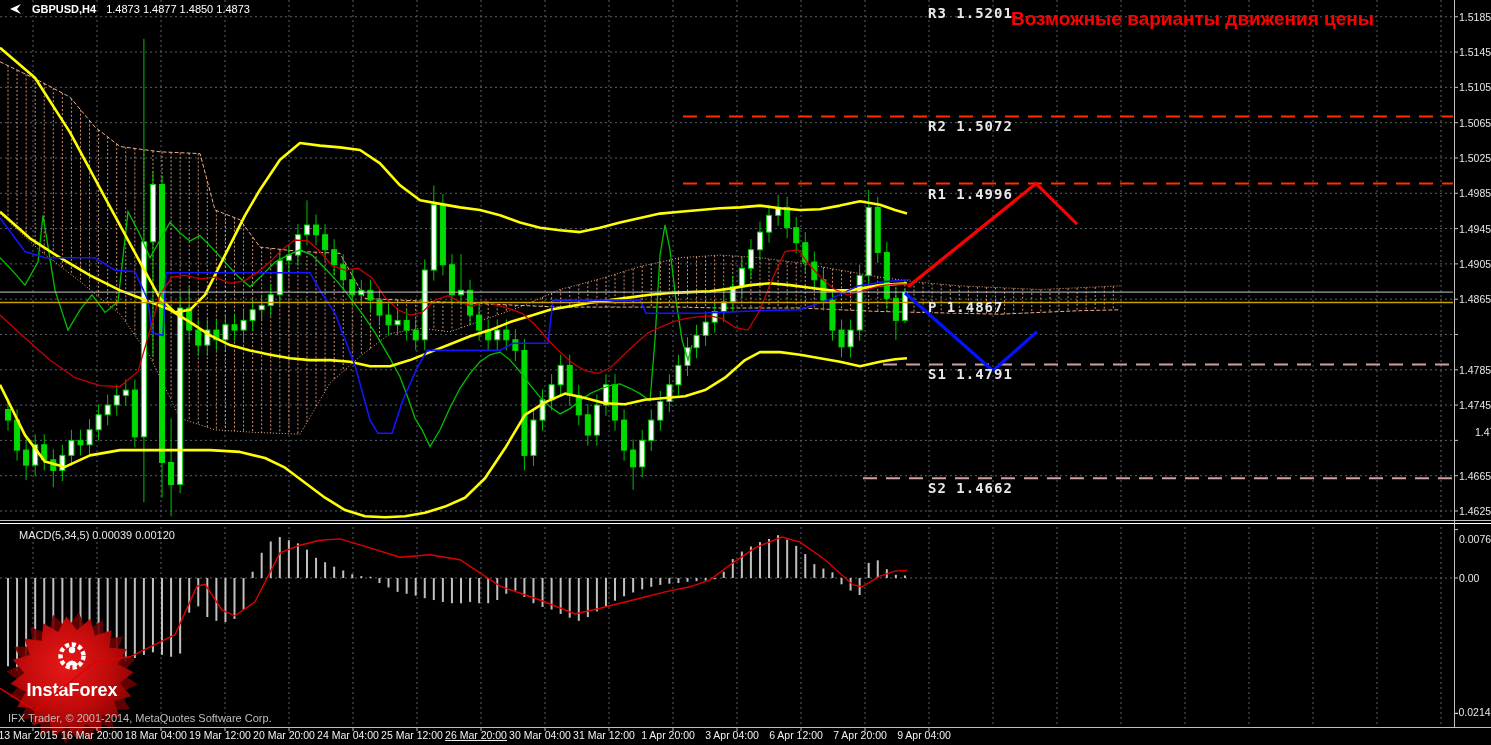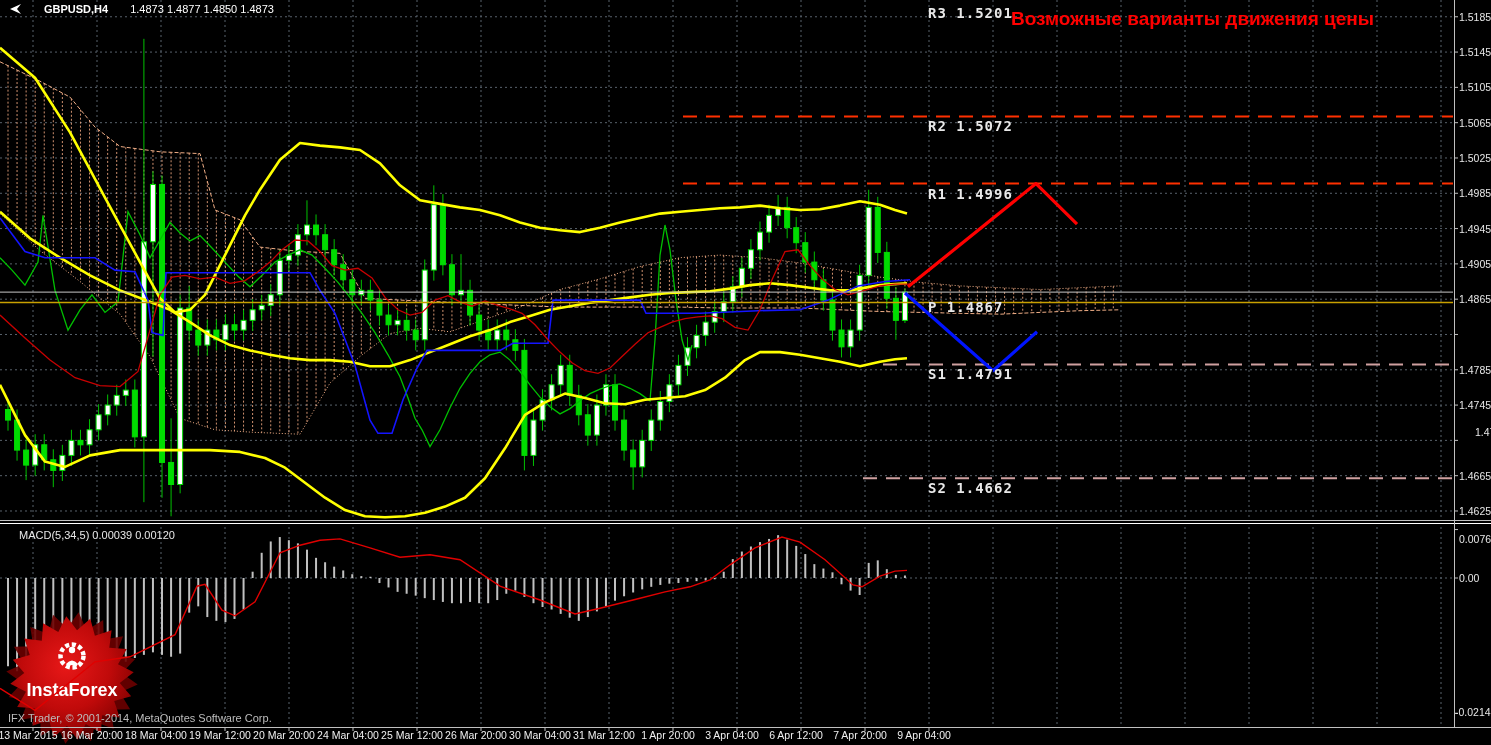--- a/index.html
+++ b/index.html
@@ -1,20 +1,20 @@
 <!DOCTYPE html>
 <html><head>
 <meta charset="utf-8">
 <style>
   html,body{margin:0;padding:0;background:#000;}
   #root{position:relative;width:1491px;height:745px;background:#000;overflow:hidden;
         font-family:"Liberation Sans",sans-serif;-webkit-font-smoothing:none;}
   #chart-svg{position:absolute;left:0;top:0;}
   .lbl{position:absolute;white-space:nowrap;}
-  #title-bar{left:8px;top:3px;color:#fff;font-size:11px;display:flex;align-items:center;gap:22px;}
+  #title-bar{left:8px;top:3px;color:#fff;font-size:11px;display:flex;align-items:center;gap:10px;}
   #title-bar .sym{font-weight:bold;}
   .level-lbl{color:#e8e8e8;font-family:"DejaVu Sans Mono","Liberation Mono",monospace;
              font-weight:bold;font-size:14px;letter-spacing:1px;text-shadow:1px 1px 0 #000;}
   #annotation{left:995px;top:7px;width:395px;text-align:center;color:#ff0000;
               font-size:19px;font-weight:bold;line-height:23px;}
   #macd-title{left:19px;top:529px;color:#e8e8e8;font-size:11px;}
   #copyright{left:8px;top:712px;color:#bdbdbd;font-size:11px;}
   .axis-lbl{position:absolute;left:1459px;color:#e6e6e6;font-size:10.5px;}
   .time-lbl{position:absolute;top:0;width:90px;text-align:center;color:#f0f0f0;font-size:10.5px;}
   #time-axis{position:absolute;left:0;top:729px;width:1491px;height:16px;}
@@ -654,21 +654,21 @@
     </div>
 
   <div id="time-axis">
       <div class="time-lbl" style="left: -17px;">13 Mar 2015</div>
       <div class="time-lbl" style="left: 47px;">16 Mar 20:00</div>
       <div class="time-lbl" style="left: 111px;">18 Mar 04:00</div>
       <div class="time-lbl" style="left: 175px;">19 Mar 12:00</div>
       <div class="time-lbl" style="left: 239px;">20 Mar 20:00</div>
       <div class="time-lbl" style="left: 303px;">24 Mar 04:00</div>
       <div class="time-lbl" style="left: 367px;">25 Mar 12:00</div>
-      <div class="time-lbl" style="left: 431px;">26 Mar 20:00</div>
+      <div class="time-lbl" style="left: 431px; text-decoration: underline;">26 Mar 20:00</div>
       <div class="time-lbl" style="left: 495px;">30 Mar 04:00</div>
       <div class="time-lbl" style="left: 559px;">31 Mar 12:00</div>
       <div class="time-lbl" style="left: 623px;">1 Apr 20:00</div>
       <div class="time-lbl" style="left: 687px;">3 Apr 04:00</div>
       <div class="time-lbl" style="left: 751px;">6 Apr 12:00</div>
       <div class="time-lbl" style="left: 815px;">7 Apr 20:00</div>
       <div class="time-lbl" style="left: 879px;">9 Apr 04:00</div>
     </div>
 </div>
 

